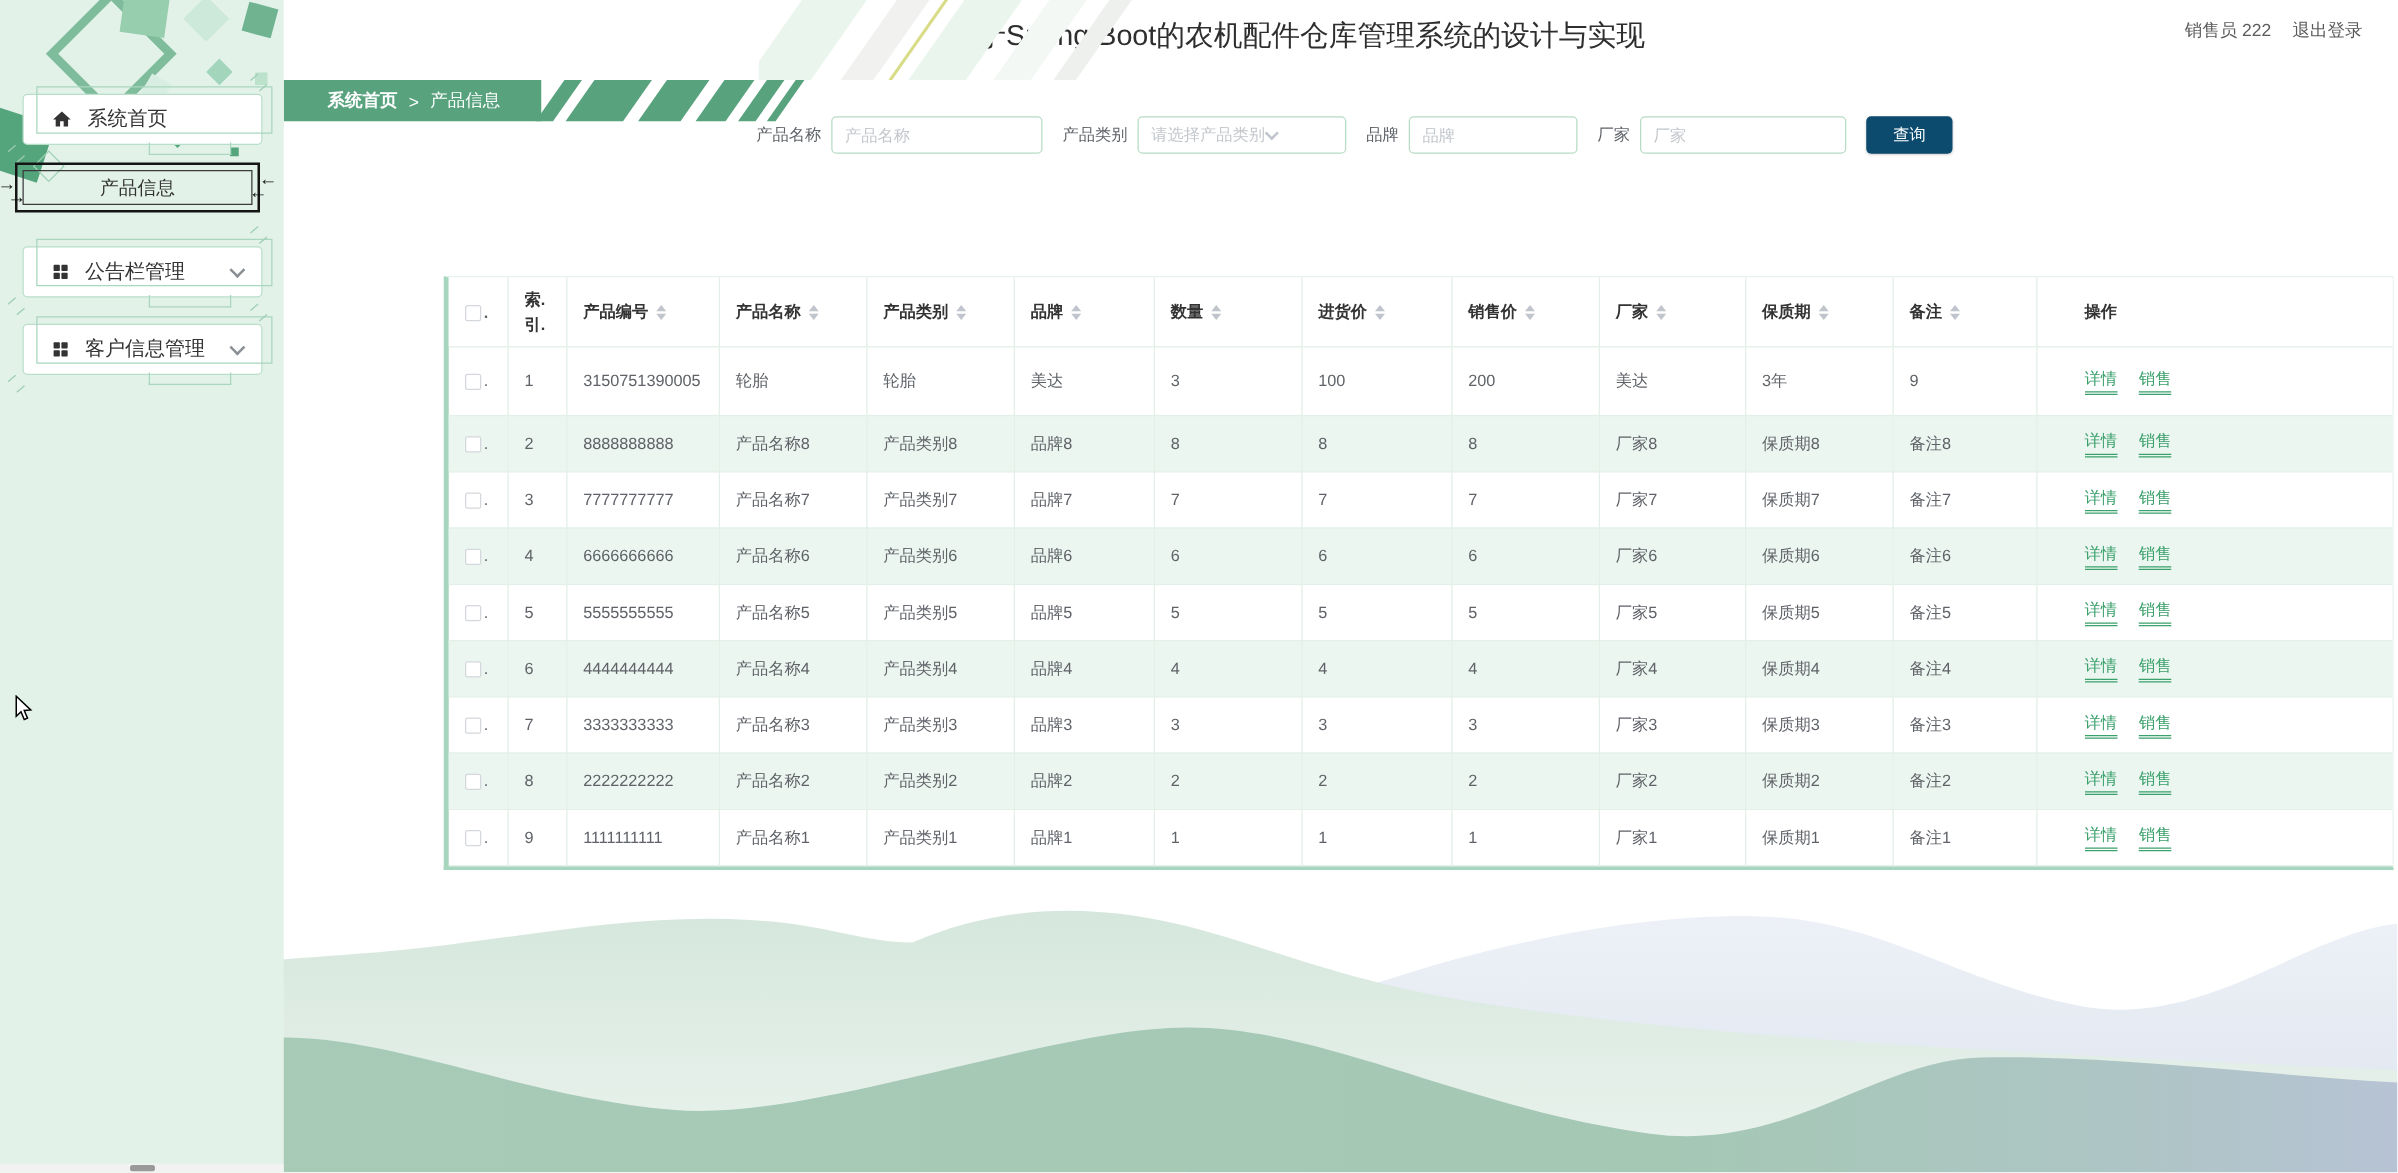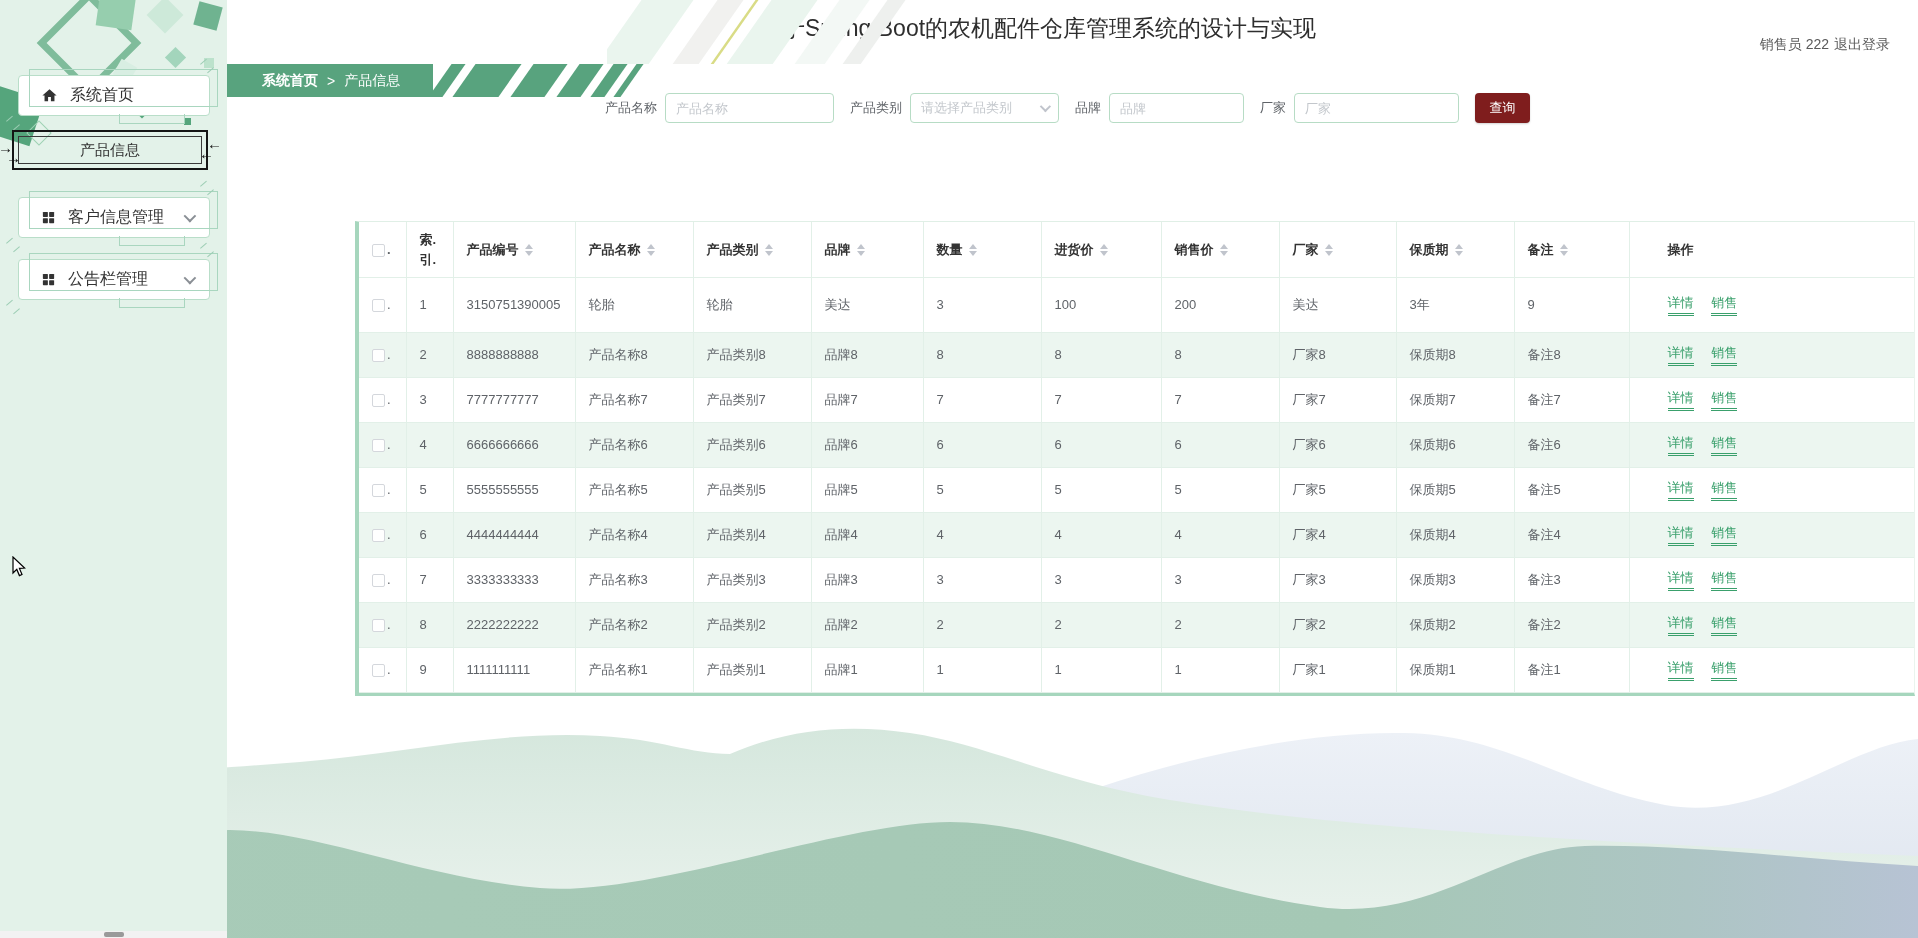--- a/index.html
+++ b/index.html
@@ -47,21 +47,21 @@
   .sel-arrow{position:absolute;font-size:15px;color:#111;line-height:1;font-weight:bold}
   .submenu-item:not(.selected) .sel-arrow{display:none}
   .sa1{left:-16px;top:8px}.sa2{left:-8px;top:18px}.sa3{right:-16px;top:4px}.sa4{right:-8px;top:14px}
 
   .sidebar-scrollbar{position:absolute;left:0;bottom:0;width:227px;height:7px;background:#f2f2f2;z-index:12}
   .sidebar-scroll-thumb{position:absolute;left:104px;top:1px;width:20px;height:5px;background:#9a9a9a;border-radius:2px;cursor:pointer}
 
   
   .main{position:absolute;left:227px;top:0;right:0;bottom:0}
   .page-title{position:absolute;top:13px;left:0;right:70px;text-align:center;font-size:23px;color:#2e2e2e;font-weight:500}
-  .user-info{position:absolute;top:36px;right:28px;font-size:14px;color:#5a5a5a;display:flex;gap:5px;white-space:nowrap}
+  .user-info{position:absolute;top:16px;right:28px;font-size:14px;color:#5a5a5a;display:flex;gap:17px;white-space:nowrap}
   .logout{cursor:pointer}
 
   .top-stripes{position:absolute;top:0;left:380px;width:440px;height:64px;overflow:hidden;z-index:1}
   .ts{position:absolute;top:-30px;height:130px;transform:skewX(-35deg)}
   .ts1{left:10px;width:52px;background:#eaf5ee}
   .ts2{left:86px;width:26px;background:#f1f1ef}
   .ts3{left:124px;width:3px;background:#d9dc86}
   .ts4{left:140px;width:46px;background:#eaf5ee}
   .ts5{left:208px;width:30px;background:#f3f8f5}
   .ts6{left:256px;width:18px;background:#eef0ee}
@@ -74,24 +74,24 @@
   .bs1{width:14px;margin-left:7px}.bs2{width:46px;margin-left:10px}.bs3{width:34px;margin-left:12px}
   .bs4{width:24px;margin-left:12px}.bs5{width:14px;margin-left:10px}.bs6{width:7px;margin-left:9px}
 
   .filters{position:absolute;top:93px;left:378px;display:flex;align-items:center;font-size:13px;color:#5f6368;z-index:3}
   .f-label{margin:0 8px 0 16px;white-space:nowrap}
   .f-label:first-child{margin-left:0}
   .f-input,.f-select{height:30px;border:1px solid #b7dcc5;border-radius:4px;background:#fff;padding:0 10px;
                      font-size:13px;color:#333;outline:none;font-family:inherit}
   .f-input::placeholder{color:#c3c7cc}
   .w-name{width:169px}.w-brand{width:135px}.w-mfr{width:165px}
-  .f-select{width:149px;display:flex;align-items:center;justify-content:space-between;color:#c3c7cc;cursor:pointer}
+  .f-select{width:167px;display:flex;align-items:center;justify-content:flex-start;color:#c3c7cc;cursor:pointer}
   .chev{width:8px;height:8px;border-right:2px solid #c0c4cc;border-bottom:2px solid #c0c4cc;
         transform:rotate(45deg) translateY(-2px);flex:none}
-  .search-btn{height:30px;width:55px;margin-left:16px;background:#7f1d1d;color:#fff;border:none;border-radius:4px;
+  .search-btn{height:30px;width:69px;margin-left:16px;background:#0c4a6e;color:#fff;border:none;border-radius:4px;
               font-size:13px;cursor:pointer;font-family:inherit;box-shadow:0 1px 2px rgba(0,0,0,.18)}
 
   
   .table-wrap{position:absolute;top:221px;left:128px;background:#fff;z-index:3;
               border-left:4px solid #a6d6bd;border-bottom:3px solid #a6d6bd;
               border-top:1px solid #e0efe6;border-right:1px solid #eaf4ee}
   table{border-collapse:collapse;table-layout:fixed;width:1555px}
   .c0{width:47px}.c1{width:47px}.c2{width:122px}.c3{width:118px}.c4{width:118px}.c5{width:112px}
   .c6{width:118px}.c7{width:120px}.c8{width:118px}.c9{width:117px}.c10{width:118px}.c11{width:115px}.c12{width:285px}
   th,td{border-right:1px solid #e2f0e8;border-bottom:1px solid #e2f0e8;padding:2px 8px 2px 13px;
@@ -164,38 +164,38 @@
       <span class="tick tick-bl"></span>
       <span class="tick tick-tr"></span>
       <span class="menu-icon">
             <svg viewBox="0 0 24 24" width="15" height="15" fill="#333">
               <rect x="3" y="3" width="8" height="8" rx="1"></rect>
               <rect x="13" y="3" width="8" height="8" rx="1"></rect>
               <rect x="3" y="13" width="8" height="8" rx="1"></rect>
               <rect x="13" y="13" width="8" height="8" rx="1"></rect>
             </svg>
           </span>
-      <span class="menu-label">客户信息管理</span>
+      <span class="menu-label">公告栏管理</span>
       <span class="menu-arrow down"></span>
     </div>
   </div>
 
   <div class="menu-wrap">
     <div class="menu-item">
       <span class="tick tick-bl"></span>
       <span class="tick tick-tr"></span>
       <span class="menu-icon">
             <svg viewBox="0 0 24 24" width="15" height="15" fill="#333">
               <rect x="3" y="3" width="8" height="8" rx="1"></rect>
               <rect x="13" y="3" width="8" height="8" rx="1"></rect>
               <rect x="3" y="13" width="8" height="8" rx="1"></rect>
               <rect x="13" y="13" width="8" height="8" rx="1"></rect>
             </svg>
           </span>
-      <span class="menu-label">公告栏管理</span>
+      <span class="menu-label">客户信息管理</span>
       <span class="menu-arrow down"></span>
     </div>
   </div>
 </nav>
 
   <div class="sidebar-scrollbar">
     <div class="sidebar-scroll-thumb"></div>
   </div>
 </aside>
 

